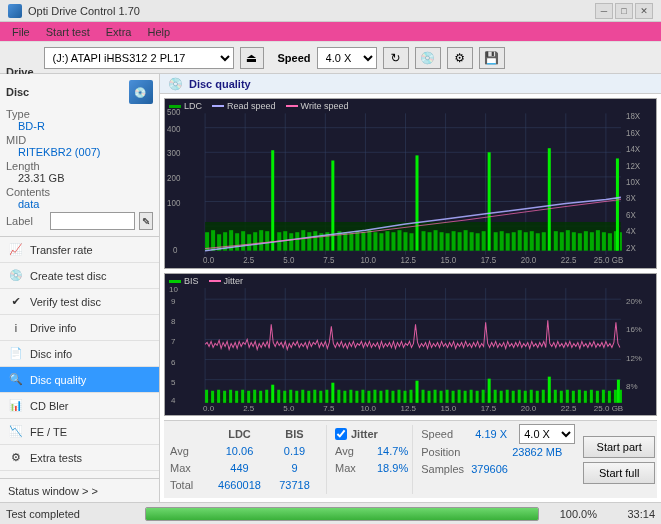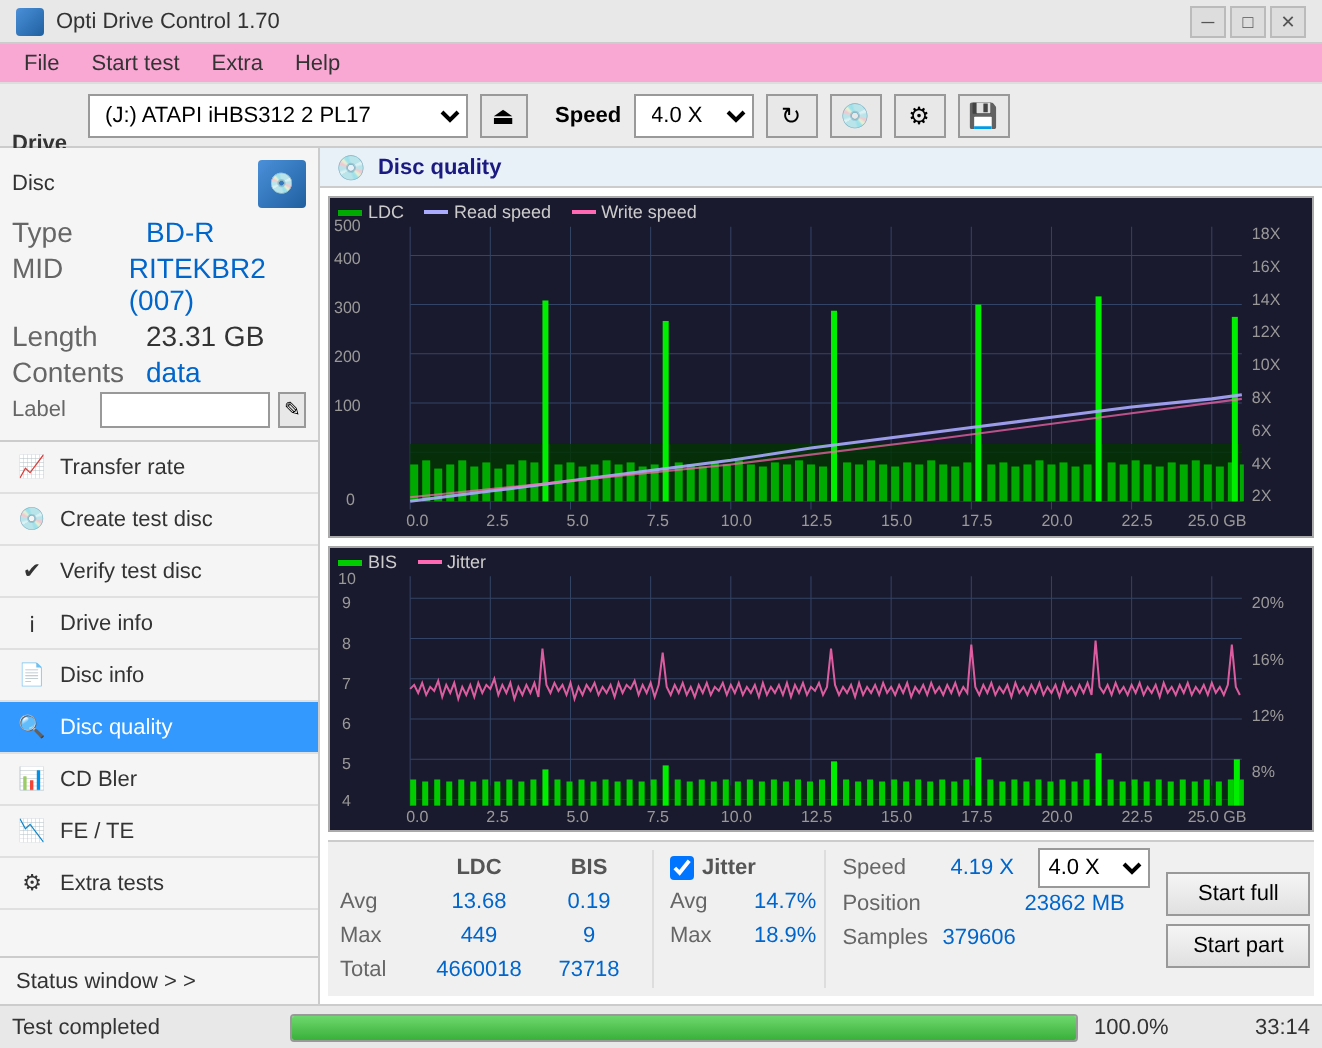--- a/index.html
+++ b/index.html
@@ -7,43 +7,43 @@
     
     
     .titlebar { background: #e8e8e8; height: 22px; display: flex; align-items: center; justify-content: space-between; padding: 0 8px; border-bottom: 1px solid #ccc; }
     .titlebar-left { display: flex; align-items: center; gap: 6px; }
     .titlebar-icon { width: 14px; height: 14px; background: linear-gradient(135deg, #4a90d9, #2060a0); border-radius: 2px; }
     .titlebar-title { font-size: 11px; color: #333; }
     .titlebar-controls { display: flex; gap: 2px; }
     .titlebar-btn { width: 18px; height: 16px; background: #ddd; border: 1px solid #bbb; cursor: pointer; display: flex; align-items: center; justify-content: center; font-size: 9px; color: #555; }
     
     
-    .menubar { background: #f9a8d4; height: 20px; display: flex; align-items: center; padding: 0 4px; border-bottom: 1px solid #ddd; }
+    .menubar { background: #ec4899; height: 20px; display: flex; align-items: center; padding: 0 4px; border-bottom: 1px solid #ddd; }
     .menu-item { padding: 2px 8px; font-size: 11px; color: #333; cursor: pointer; }
     
     
     .toolbar { background: #ececec; height: 32px; display: flex; align-items: center; padding: 0 6px; gap: 6px; border-bottom: 1px solid #ccc; }
     .toolbar-label { font-size: 11px; font-weight: bold; color: #333; margin-right: 4px; margin-top: 29px; }
     .drive-select { height: 22px; width: 190px; font-size: 11px; border: 1px solid #999; background: white; padding: 0 4px; }
     .eject-btn { width: 24px; height: 22px; background: #e8e8e8; border: 1px solid #999; cursor: pointer; display: flex; align-items: center; justify-content: center; font-size: 12px; }
     .speed-label { font-size: 11px; font-weight: bold; margin-left: 8px; }
     .speed-select { height: 22px; width: 60px; font-size: 11px; border: 1px solid #999; background: white; padding: 0 4px; }
     .toolbar-icon-btn { width: 26px; height: 22px; background: #e8e8e8; border: 1px solid #999; cursor: pointer; display: flex; align-items: center; justify-content: center; font-size: 12px; }
     
     
     .main { display: flex; height: calc(524px - 74px - 22px); }
     
     
     .sidebar { width: 160px; background: #f5f5f5; border-right: 1px solid #ccc; display: flex; flex-direction: column; }
     
     
     .disc-section { border-bottom: 1px solid #ccc; padding: 6px; }
     .disc-header { display: flex; align-items: center; justify-content: space-between; margin-bottom: 4px; }
-    .disc-title { font-size: 11px; font-weight: normal; color: #333; }
-    .disc-info-row { display: flex; margin-bottom: 2px; font-size: 14px; }
+    .disc-title { font-size: 11px; font-weight: bold; color: #333; }
+    .disc-info-row { display: flex; margin-bottom: 2px; font-size: 11px; flex-direction: column; }
     .disc-info-label { width: 55px; color: #666; }
     .disc-info-value { color: #333; padding-left: 12px; }
     .disc-info-value.blue { color: #0066cc; }
     .label-row { display: flex; align-items: center; gap: 4px; margin-top: 2px; }
     .label-input { width: 85px; height: 18px; border: 1px solid #999; font-size: 11px; padding: 0 2px; }
     
     
     .nav-item { height: 26px; display: flex; align-items: center; padding: 0 8px; gap: 6px; cursor: pointer; font-size: 11px; color: #333; border-bottom: 1px solid #e0e0e0; }
     .nav-item.active { background: #3399ff; color: white; }
     .nav-icon { width: 16px; height: 16px; display: flex; align-items: center; justify-content: center; }
@@ -489,21 +489,21 @@
       <div style="height:78px;background:#f0f0f0;border-top:1px solid #ccc;display:flex;align-items:stretch;padding:4px 6px;gap:4px;">
 
         <div style="display:flex;flex-direction:column;justify-content:space-between;">
           <div style="display:flex;align-items:center;height:18px;font-size:11px;">
             <span style="width:42px;color:#666;"></span>
             <span style="width:55px;text-align:center;color:#555;font-weight:bold;">LDC</span>
             <span style="width:55px;text-align:center;color:#555;font-weight:bold;">BIS</span>
           </div>
           <div style="display:flex;align-items:center;height:18px;font-size:11px;">
             <span style="width:42px;color:#666;">Avg</span>
-            <span style="width:55px;text-align:center;color:#0066cc;">13.68</span>
+            <span style="width:55px;text-align:center;color:#0066cc;">10.06</span>
             <span style="width:55px;text-align:center;color:#0066cc;">0.19</span>
           </div>
           <div style="display:flex;align-items:center;height:18px;font-size:11px;">
             <span style="width:42px;color:#666;">Max</span>
             <span style="width:55px;text-align:center;color:#0066cc;">449</span>
             <span style="width:55px;text-align:center;color:#0066cc;">9</span>
           </div>
           <div style="display:flex;align-items:center;height:18px;font-size:11px;">
             <span style="width:42px;color:#666;">Total</span>
             <span style="width:55px;text-align:center;color:#0066cc;">4660018</span>
@@ -542,28 +542,28 @@
           <div style="display:flex;align-items:center;height:18px;font-size:11px;">
             <span style="width:50px;color:#666;">Samples</span>
             <span style="color:#0066cc;">379606</span>
           </div>
           <div style="height:18px;"></div>
         </div>
 
         <div style="flex:1;"></div>
 
         <div style="display:flex;flex-direction:column;gap:4px;justify-content:center;">
+          <button class="action-btn">Start part</button>
           <button class="action-btn">Start full</button>
-          <button class="action-btn">Start part</button>
         </div>
       </div>
     </div>
   </div>
 </div>
 
 <div class="statusbar">
   <span class="status-text">Test completed</span>
   <div class="progress-bar-container">
     <div class="progress-bar-fill"></div>
   </div>
-  <span style="font-size:11px;color:#333;width:50px;text-align:left;">100.0%</span>
+  <span style="font-size:11px;color:#333;width:50px;text-align:right;">100.0%</span>
   <span class="progress-time">33:14</span>
 </div>
 
 </body></html>

